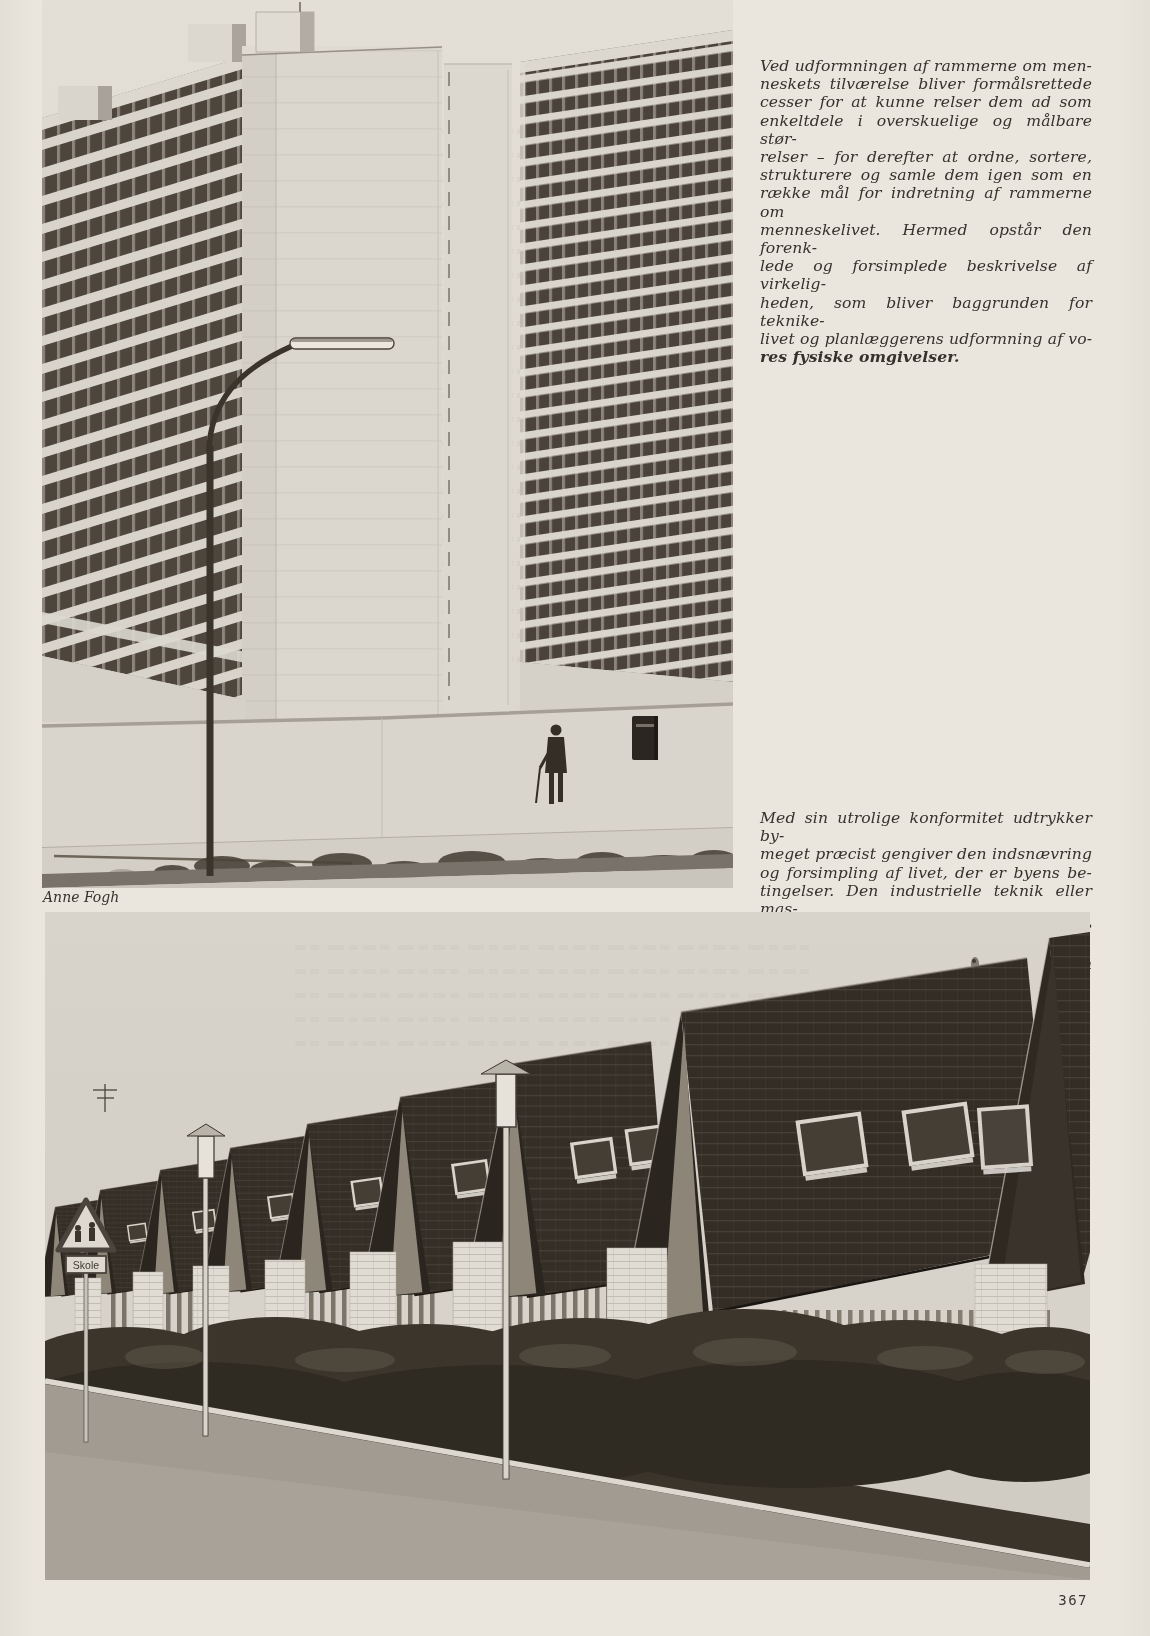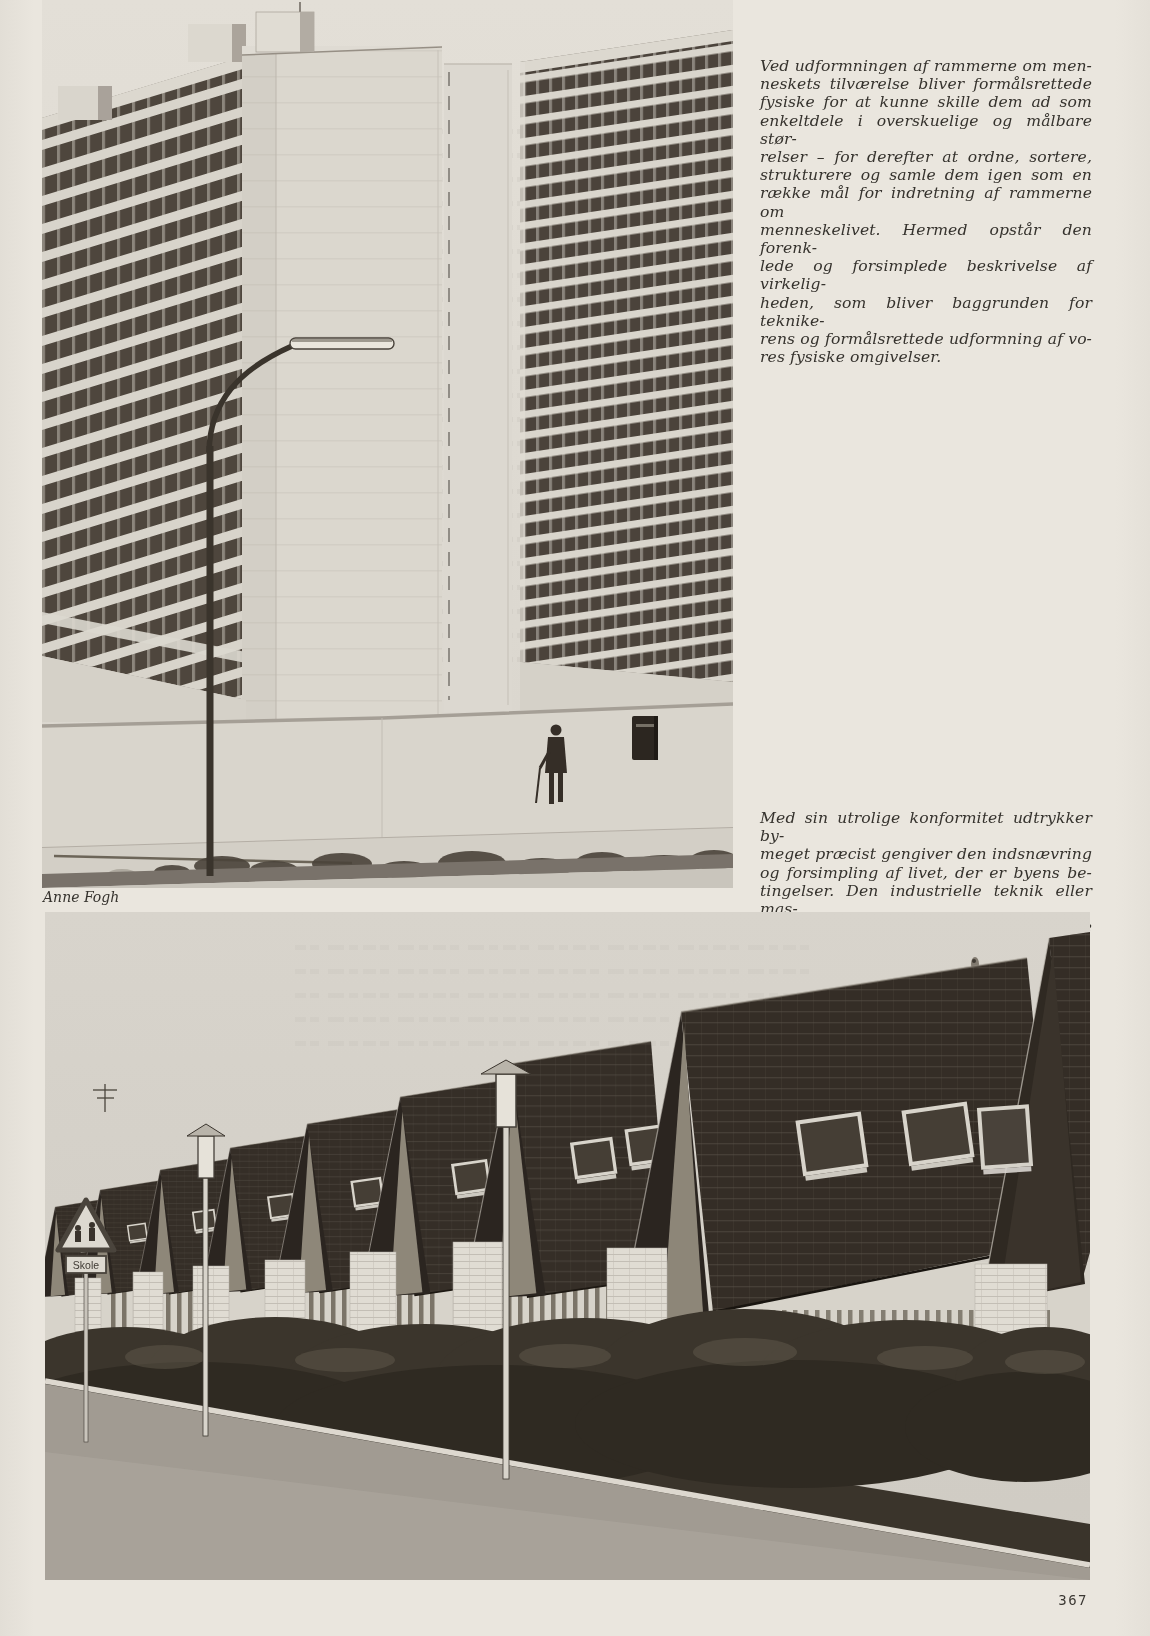--- a/index.html
+++ b/index.html
@@ -9,21 +9,21 @@
     position:relative;overflow:hidden;
     font-family:"DejaVu Serif", serif;
   }
   .photo{position:absolute;display:block;}
   .tb{
     position:absolute;width:332px;
     font-style:italic;font-size:15.6px;line-height:18.2px;
     color:#35322d;letter-spacing:.1px;
   }
   .jline{text-align:justify;text-align-last:justify;}
-  .jline.last{text-align-last:left;}
+  .jline.last{text-align-last:left;font-weight:bold;}
   .caption{
     position:absolute;left:43px;top:889px;
     font-style:italic;font-size:14px;color:#35322d;
   }
   .pagenum{
     position:absolute;left:950px;top:1592px;width:138px;
     text-align:right;font-family:"DejaVu Sans Mono", monospace;
     font-size:14px;letter-spacing:1.5px;color:#3b3833;
   }
 </style>
@@ -160,29 +160,29 @@
     <rect x="248" y="338" width="104" height="11" rx="5.5" fill="#eae6dd" stroke="#49433b" stroke-width="1.4"></rect>
     <rect x="250" y="339" width="100" height="3" fill="#6b655c" opacity="0.6"></rect>
   </g>
 </svg>
 
 <div class="caption">Anne Fogh</div>
 
 <div class="tb" style="left:760px;top:57px;">
   <div class="jline">Ved udformningen af rammerne om men-</div>
   <div class="jline">neskets tilværelse bliver formålsrettede</div>
-  <div class="jline">fysiske for at kunne skille dem ad som</div>
+  <div class="jline">cesser for at kunne relser dem ad som</div>
   <div class="jline">enkeltdele i overskuelige og målbare stør-</div>
   <div class="jline">relser – for derefter at ordne, sortere,</div>
   <div class="jline">strukturere og samle dem igen som en</div>
   <div class="jline">række mål for indretning af rammerne om</div>
   <div class="jline">menneskelivet. Hermed opstår den forenk-</div>
   <div class="jline">lede og forsimplede beskrivelse af virkelig-</div>
   <div class="jline">heden, som bliver baggrunden for teknike-</div>
-  <div class="jline">rens og formålsrettede udformning af vo-</div>
+  <div class="jline">livet og planlæggerens udformning af vo-</div>
   <div class="jline last">res fysiske omgivelser.</div>
 </div>
 
 <div class="tb" style="left:760px;top:765px;margin-top:44px;">
   <div class="jline">Med sin utrolige konformitet udtrykker by-</div>
   <div class="jline">meget præcist gengiver den indsnævring</div>
   <div class="jline">og forsimpling af livet, der er byens be-</div>
   <div class="jline">tingelser. Den industrielle teknik eller mas-</div>
   <div class="jline">kinens rationalitet og formålsrettede enspo-</div>
   <div class="jline last">rethed bliver det arkitekturen udtrykker.</div>

